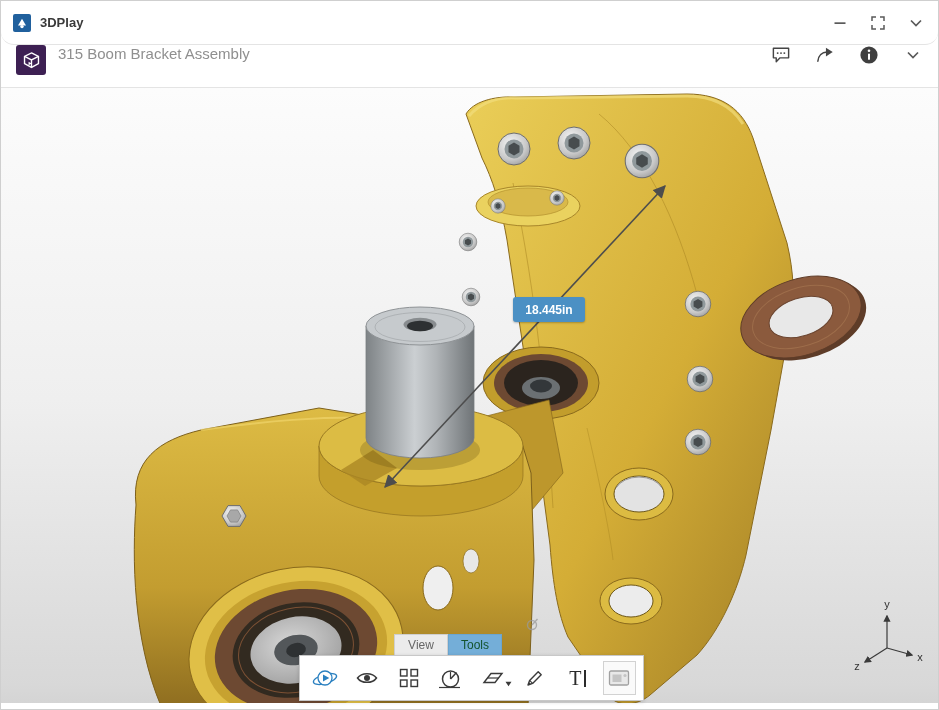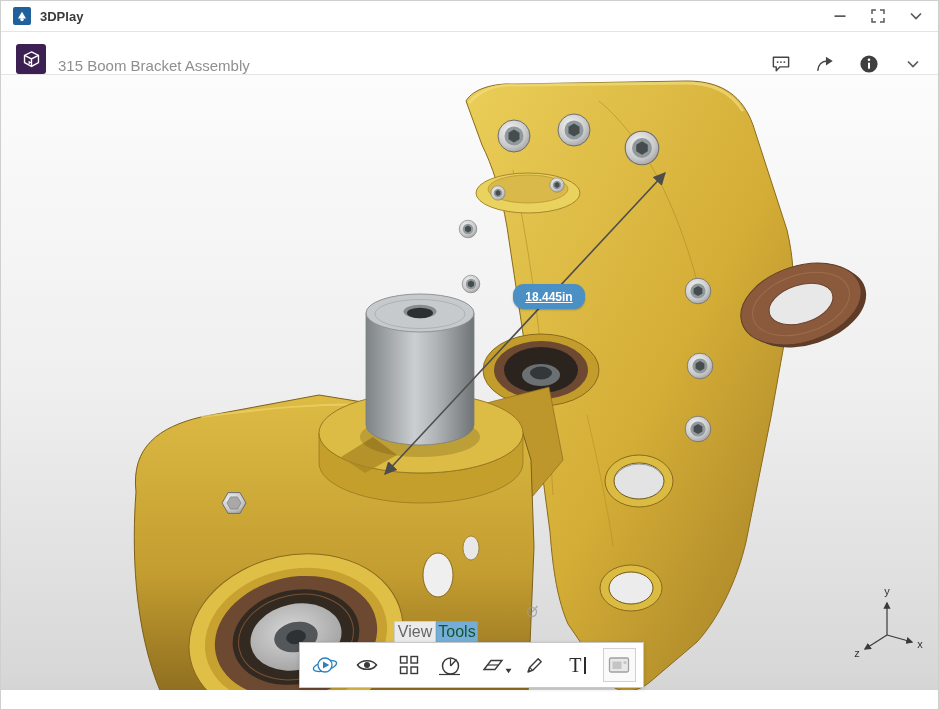--- a/index.html
+++ b/index.html
@@ -1,35 +1,35 @@
 <!DOCTYPE html>
 <html><head>
 <meta charset="utf-8">
 <style>
   html,body{margin:0;padding:0;background:#ffffff;}
   .window{position:relative;width:939px;height:710px;background:#fff;font-family:"Liberation Sans",sans-serif;border:1px solid #cfcfcf;box-sizing:border-box;overflow:hidden;}
   
-  .titlebar{height:31px;display:flex;align-items:center;padding:0 12px;border-bottom:1px solid #e4e4e4;box-sizing:border-box;background:#fff;}
+  .titlebar{height:44px;display:flex;align-items:center;padding:0 12px;border-bottom:1px solid #e4e4e4;box-sizing:border-box;background:#fff;border-radius:13px;}
   .logo{width:18px;height:18px;background:#20609d;border-radius:2px;display:flex;align-items:center;justify-content:center;flex:0 0 auto;}
   .app-title{margin-left:9px;font-size:13px;font-weight:bold;color:#3a3a3a;}
   .win-controls{margin-left:auto;display:flex;align-items:center;gap:18px;}
   .iconbtn{background:none;border:none;padding:0;margin:0;cursor:pointer;display:flex;align-items:center;justify-content:center;width:20px;height:20px;}
   
-  .docbar{height:43px;display:flex;align-items:flex-end;padding:0 15px;border-bottom:1px solid #e4e4e4;box-sizing:border-box;background:#fff;}
+  .docbar{height:43px;display:flex;align-items:flex-start;padding:0 15px;border-bottom:1px solid #e4e4e4;box-sizing:border-box;background:#fff;}
   .appicon{width:30px;height:30px;border-radius:3px;background:#3d2053;display:flex;align-items:center;justify-content:center;flex:0 0 auto;}
   .doc-title{margin-left:12px;font-size:15px;color:#8f8f8f;}
   .doc-actions{margin-left:auto;display:flex;align-items:center;gap:24px;}
   
   .viewport{position:relative;width:939px;height:622px;background:linear-gradient(180deg,#fcfcfc 0%,#efefef 50%,#d8d8d8 96%,#d3d3d3 100%);overflow:hidden;}
   .scene{position:absolute;left:0;top:0;}
-  .badge{position:absolute;left:512px;top:209px;width:72px;height:25px;background:#4b90c4;color:#fff;font-size:12px;font-weight:bold;border-radius:11px;display:flex;align-items:center;justify-content:center;box-shadow:0 1px 2px rgba(0,0,0,.25);text-decoration:underline;}
+  .badge{position:absolute;left:512px;top:209px;width:72px;height:25px;background:#4b90c4;color:#fff;font-size:12px;font-weight:bold;border-radius:3px;display:flex;align-items:center;justify-content:center;box-shadow:0 1px 2px rgba(0,0,0,.25);}
   .cursor-glyph{position:absolute;left:524px;top:528px;opacity:.75;}
   
   .tabstrip{position:absolute;left:393px;top:546px;display:flex;z-index:5;}
-  .tab{width:42px;height:21px;font-size:16px;display:flex;align-items:center;justify-content:center;background:#ebebeb;color:#666;border:1px solid #cfcfcf;border-bottom:none;box-sizing:border-box;cursor:pointer;}
+  .tab{width:54px;height:21px;font-size:12px;display:flex;align-items:center;justify-content:center;background:#ebebeb;color:#666;border:1px solid #cfcfcf;border-bottom:none;box-sizing:border-box;cursor:pointer;}
   .tab.active{background:#74aed8;color:#14532d;border-color:#6aa5d0;}
   
   .toolbar{position:absolute;left:298px;top:567px;width:345px;height:46px;background:#fff;border:1px solid #c8c8c8;box-sizing:border-box;display:flex;align-items:center;padding:0 7px;gap:5px;z-index:6;box-shadow:0 1px 4px rgba(0,0,0,.15);}
   .tool{background:none;border:none;padding:0;margin:0;width:38px;height:38px;display:flex;align-items:center;justify-content:center;cursor:pointer;position:relative;}
   .tool .dd{position:absolute;right:0px;bottom:7px;}
   .snap-box{width:34px;height:34px;border:1px solid #d2d2d2;background:#fafafa;display:flex;align-items:center;justify-content:center;box-sizing:border-box;margin-left:2px;}
   .tglyph{font-family:"Liberation Serif",serif;font-size:20px;color:#2b2b2b;line-height:1;}
   .tcursor{display:inline-block;width:2px;height:17px;background:#2b2b2b;margin-left:2px;}
   .bottom-strip{position:absolute;left:0;right:0;bottom:0;height:7px;background:#fff;z-index:4;}
 </style>

